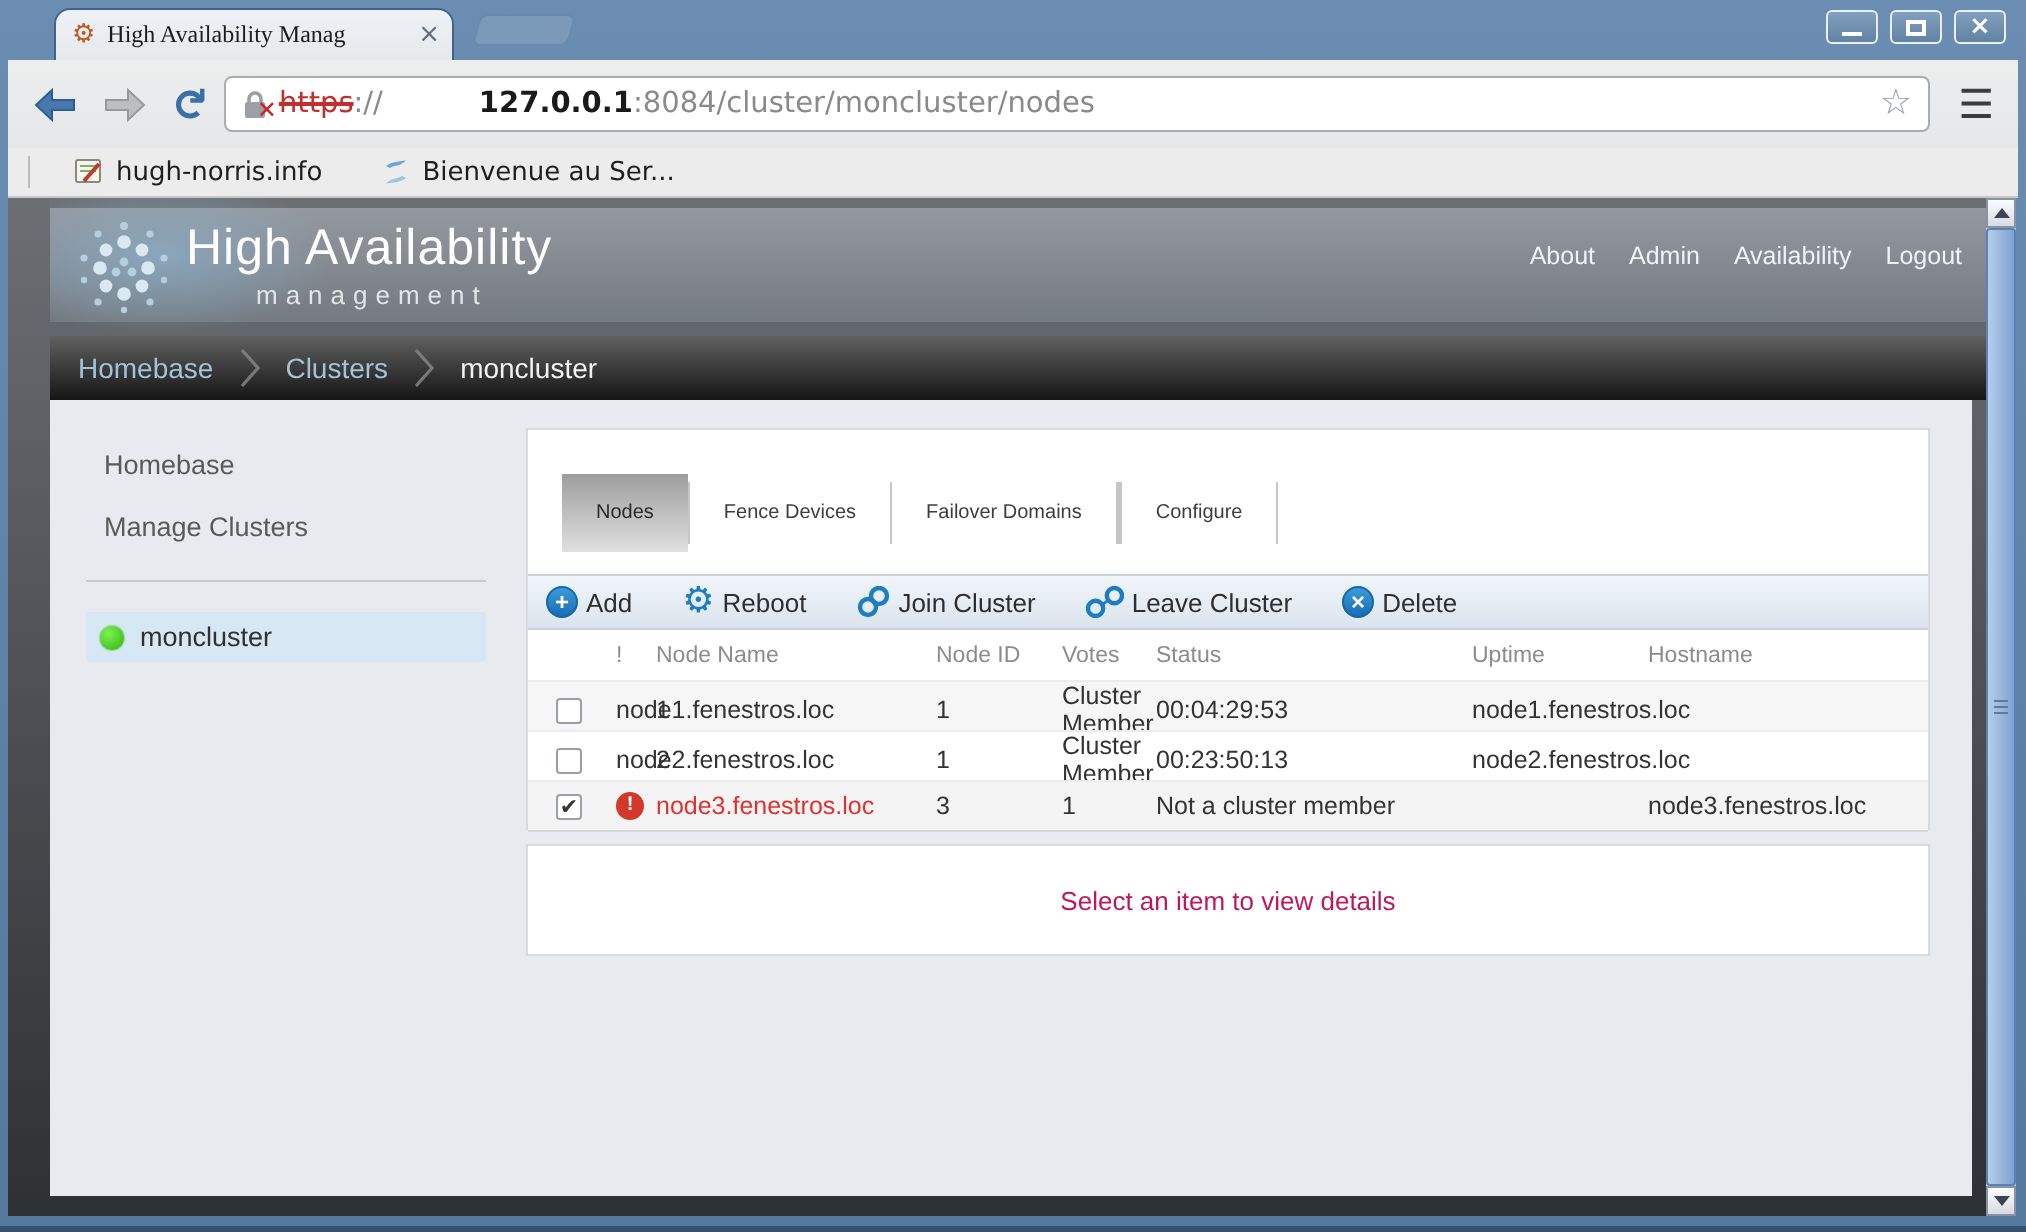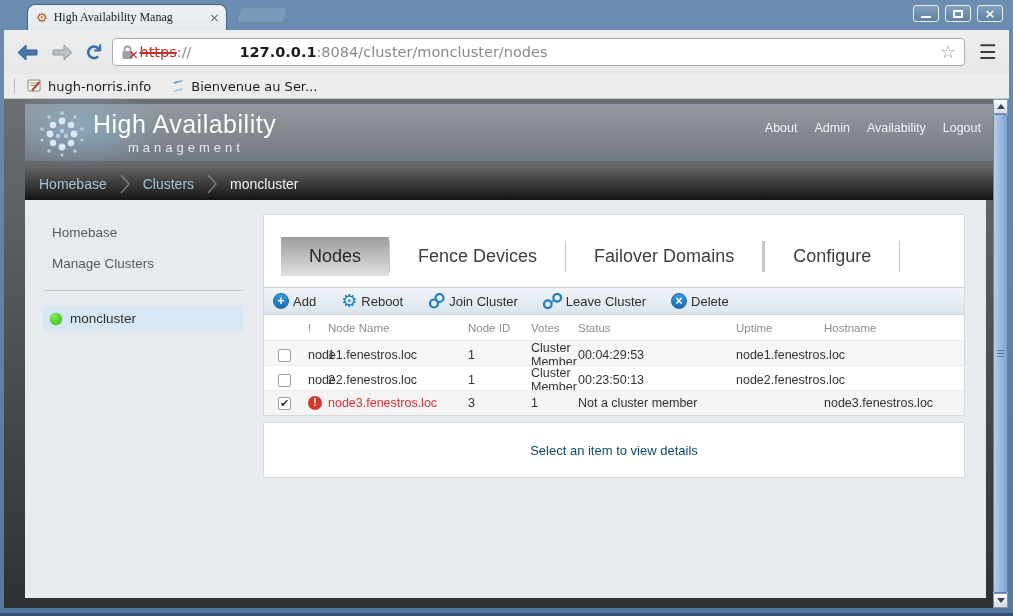--- a/index.html
+++ b/index.html
@@ -42,21 +42,21 @@
   .lock-x { position:absolute; right:-4px; bottom:-1px; color:#cc2222; font-weight:bold; font-size:12px; line-height:1; font-family:"DejaVu Sans",sans-serif; }
   .url-text { font-family:"DejaVu Sans",sans-serif; font-size:14.5px; color:#8a8a8a; white-space:nowrap; overflow:hidden; flex:1; }
   .url-scheme { color:#c03030; text-decoration:line-through; text-decoration-thickness:2px; }
   .url-host { color:#1a1a1a; font-weight:bold;margin-left:48px; }
   .star-icon { font-family:"DejaVu Sans",sans-serif; font-size:18px; color:#9aa0a6; line-height:1; flex:none; }
   .menu-btn { font-family:"DejaVu Sans",sans-serif; font-size:20px; color:#3c3c3c; line-height:1; padding:0 4px; }
 
   
   .bookmarks { position:absolute; left:4px; top:74px; width:1005px; height:25px;
     background:#ececec; border-bottom:1px solid #c7c7c7; display:flex; align-items:center; padding-left:10px; gap:20px; }
-  .bm-item { display:flex; align-items:flex-start; gap:6px; font-family:"DejaVu Sans",sans-serif; font-size:13px; color:#1e1e1e; }
+  .bm-item { display:flex; align-items:flex-start; gap:6px; font-family:"DejaVu Sans",sans-serif; font-size:13px; color:#1e1e1e;margin-left:10px; }
   .bm-divider { width:1px; height:16px; background:#bdbdbd; margin-right:-8px; }
 
   
   .page { position:absolute; left:4px; top:99px; width:1004px; height:509px; }
   .webpage { position:absolute; left:0; top:0; right:15px; bottom:0;
     background:linear-gradient(#6b6e72,#2e3134); overflow:hidden; }
 
   .site-header { position:absolute; left:21px; right:0; top:5px; height:57px;
     background:linear-gradient(#94999f,#747a81); }
   .site-header::before { content:""; position:absolute; left:0px; top:-8px; width:150px; height:75px;
@@ -82,25 +82,25 @@
     background:#d7e7f4; border-radius:2px; display:flex; align-items:center; gap:8px; padding-left:7px; }
   .status-dot { width:12px; height:12px; border-radius:50%;
     background:radial-gradient(circle at 35% 30%, #7df052, #2db80f); box-shadow:0 0 1px #1f9e08; }
   .cluster-label { font-size:13.5px; color:#303030; }
 
   
   .panel { position:absolute; background:#fff; border:1px solid #d8dbde; }
   .panel-main { left:238px; top:14px; width:702px; height:201px; }
   .panel-details { left:238px; top:222px; width:702px; height:56px;
     display:flex; align-items:center; justify-content:center; }
-  .details-text { font-size:13px; color:#0c4a6e; }
+  .details-text { font-size:13px; color:#be185d; }
 
   
   .tabs-row { position:absolute; left:17px; top:22px; height:39px; display:flex; align-items:stretch; }
-  .tab-item { display:flex; align-items:center; padding:0 28px; font-size:18px; color:#3d3d3d; }
+  .tab-item { display:flex; align-items:center; padding:0 17px; font-size:10px; color:#3d3d3d; }
   .tab-item.active { background:linear-gradient(#9d9d9d,#e0e0e0); color:#2a2a2a; }
   .tab-sep { width:1px; background:#c6c6c6; margin:4px 0; }
 
   
   .actionbar { position:absolute; left:0; top:72px; width:100%; height:28px;
     background:linear-gradient(#f0f5fa,#dbe4ed); border-top:1px solid #c9d3dd; border-bottom:1px solid #c9d3dd;
     display:flex; align-items:center; padding-left:9px; gap:25px; }
   .act-btn { display:flex; align-items:center; gap:4px; font-size:13px; color:#2e2e2e; }
   .circle-ic { width:16px; height:16px; border-radius:50%;
     background:linear-gradient(#3b9bd8,#1a6db4); color:#fff; font-size:12px; font-weight:bold;

